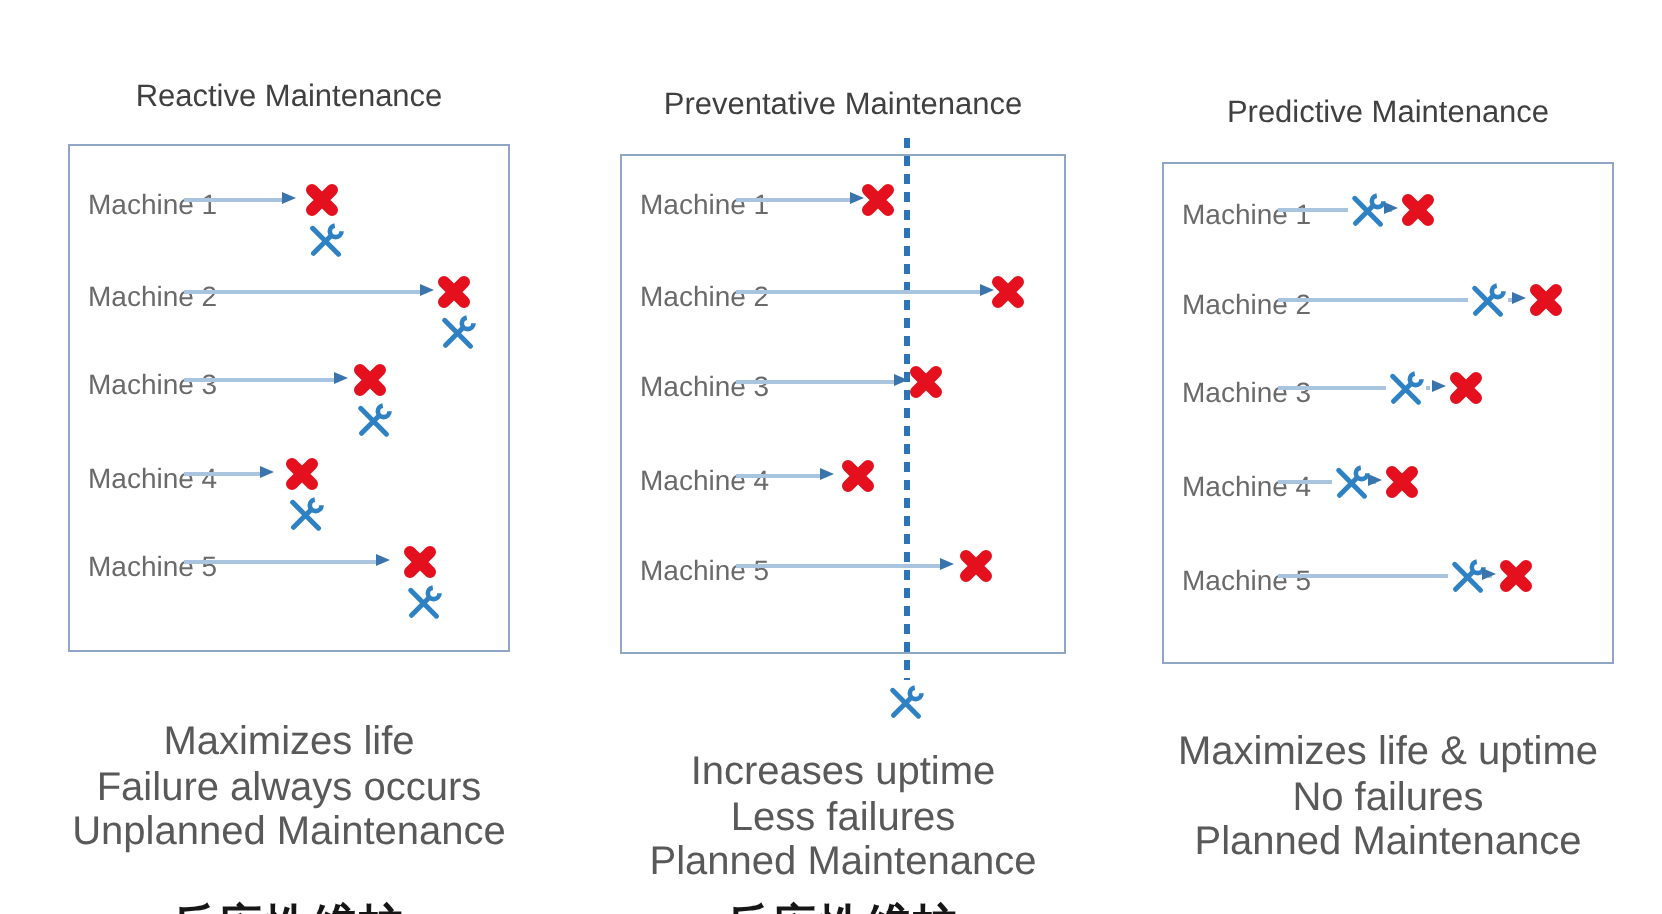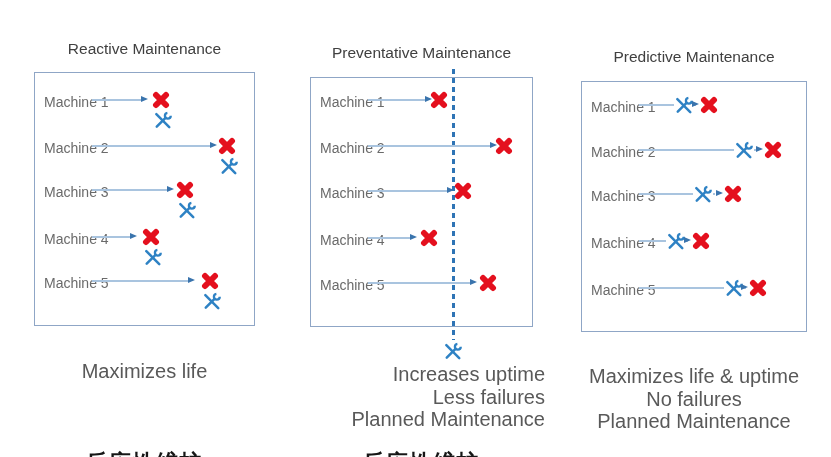--- a/index.html
+++ b/index.html
@@ -36,21 +36,21 @@
   .xmark{position:absolute; width:18px; height:18px; top:-9px;}
   .wrench{position:absolute; width:20px; height:20px;}
   .xmark svg,.wrench svg{display:block; width:100%; height:100%;}
 
   .sched-line{position:absolute; width:3px; top:-9px; height:271px;
     background:repeating-linear-gradient(to bottom, var(--sched) 0 5px, transparent 5px 9px);}
   .sched-wrench{position:absolute; width:20px; height:20px; top:263px;}
 
   .caption{position:absolute; left:-12px; right:-12px; text-align:center;
     font-size:20px; line-height:22.5px; color:var(--cap); white-space:nowrap;}
-  .p0 .caption{top:333px;} .p1 .caption{top:336px;text-align:right;} .p2 .caption{top:338px;}
+  .p0 .caption{top:333px;} .p1 .caption{top:348px;} .p2 .caption{top:338px;}
 
   .caption-zh{position:absolute; left:0; width:100%; top:421px; text-align:center;
     font-size:22px; font-weight:700; color:#161616; letter-spacing:1.5px; white-space:nowrap;}
 </style>
 </head>
 <body>
 
 <div class="canvas">
 
   <section class="panel p0">
@@ -137,20 +137,22 @@
             <svg viewBox="0 0 24 24" xmlns="http://www.w3.org/2000/svg">
     <line x1="4.5" y1="20" x2="15" y2="9.5" stroke="#2E82C4" stroke-width="3" stroke-linecap="round"></line>
     <circle cx="17.8" cy="6.8" r="3.5" fill="none" stroke="#2E82C4" stroke-width="2.8" stroke-dasharray="15.5 6.5"></circle>
     <line x1="4" y1="5" x2="19.5" y2="20.5" stroke="#2E82C4" stroke-width="3" stroke-linecap="round"></line>
   </svg>
           </div>
         </div>
       </div>
     <div class="caption">
       <div>Maximizes life</div>
+      <div>Failure always occurs</div>
+      <div>Unplanned Maintenance</div>
     </div>
     <div class="caption-zh">反应性维护</div>
   </section>
 
   <section class="panel p1">
     <div class="panel-title">Preventative Maintenance</div>
     <div class="machine-box">
         <div class="sched-line" style="left: 140.5px;"></div>
         <div class="sched-wrench" style="left: 132px;"><svg viewBox="0 0 24 24" xmlns="http://www.w3.org/2000/svg">
     <line x1="4.5" y1="20" x2="15" y2="9.5" stroke="#2E82C4" stroke-width="3" stroke-linecap="round"></line>

